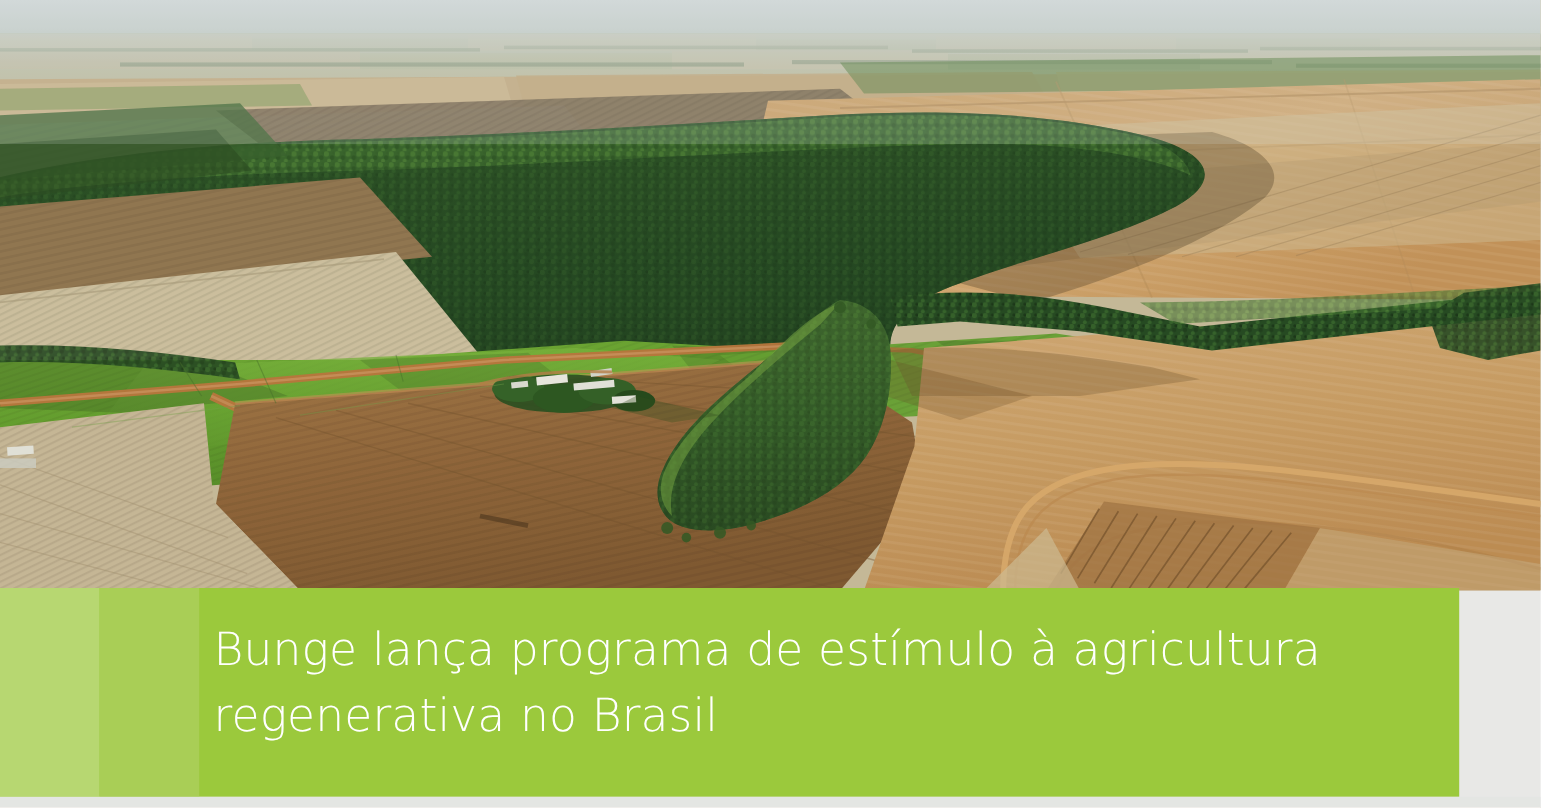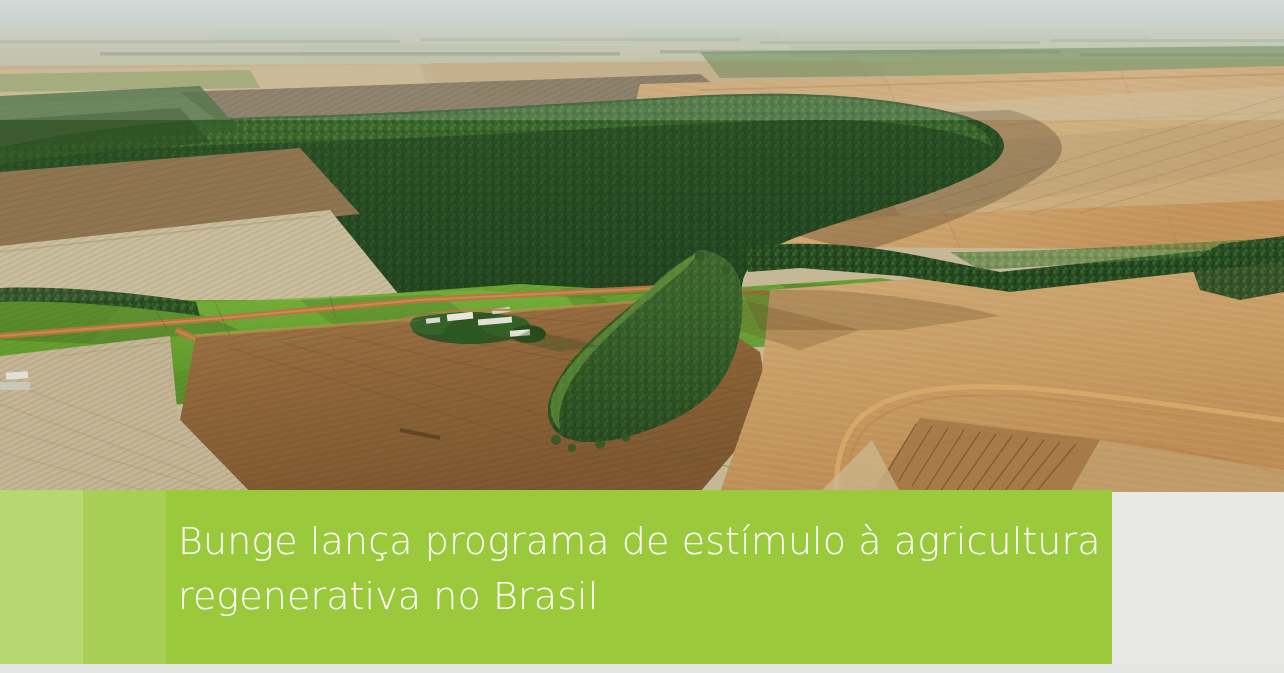--- a/index.html
+++ b/index.html
@@ -29,21 +29,21 @@
     overflow: hidden;
     background: #c2b89a;
   }
   .photo svg { display: block; width: 1284px; height: 492px; }
 
   
   .banner {
     position: absolute;
     left: 0;
     top: 490px;
-    width: 1112px;
+    width: 1216px;
     height: 174px;
     background: #9bc93c;
   }
   .band-a {
     position: absolute;
     left: 0; top: 0;
     width: 83px; height: 174px;
     background: #b7d771;
   }
   .band-b {

